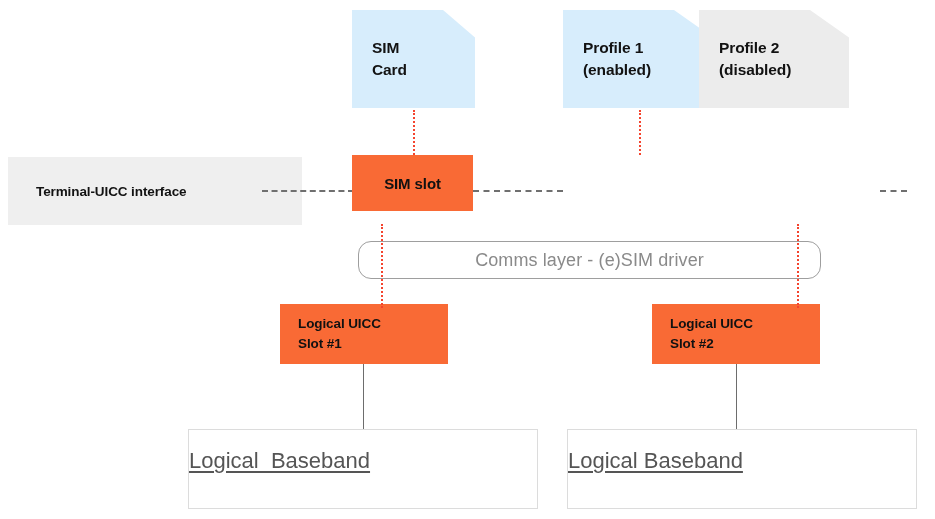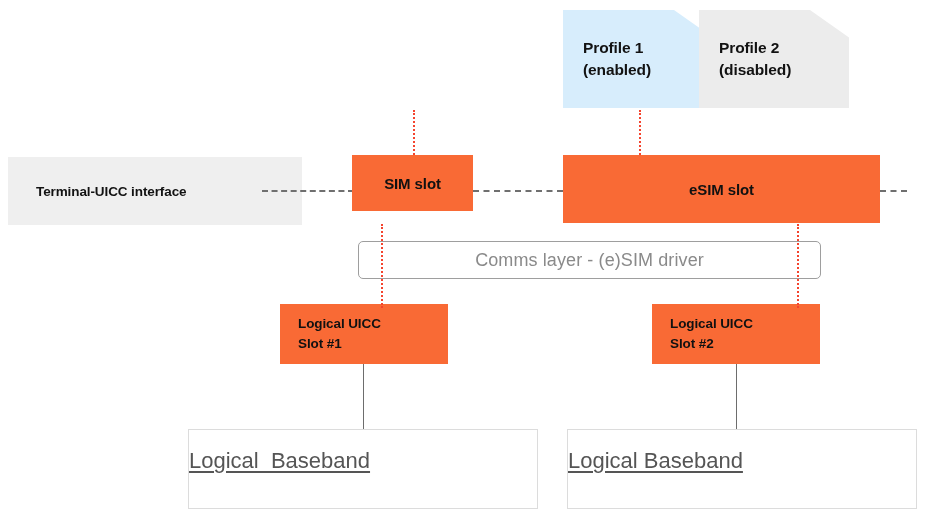--- a/index.html
+++ b/index.html
@@ -47,21 +47,21 @@
     justify-content:flex-start;
     padding-left:18px;
     font-size:13.5px;
     line-height:1.5;
   }
 
   
   .comms{
     background:#ffffff;
     border:1.4px solid #9e9e9e;
-    border-radius:5px;
+    border-radius:13px;
     display:flex;align-items:center;justify-content:center;
     font-size:18px;color:#8a8a8a;
     letter-spacing:0.1px;
     z-index:1;
   }
 
   
   .baseband{
     background:#ffffff;
     border:1px solid #dcdcdc;
@@ -89,20 +89,26 @@
     position:absolute;width:0;
     border-left:1.4px solid #6d6d6d;
   }
   .z-top{z-index:3;}
 </style>
 </head>
 <body>
 
 <div id="stage">
 
+  <div class="node card blue" style="left:352px;top:10px;width:123px;height:98px;">
+    <div>
+      <div>SIM</div>
+      <div>Card</div>
+    </div>
+  </div>
 
   <div class="node card blue" style="left:563px;top:10px;width:150px;height:98px;">
     <div>
       <div>Profile 1</div>
       <div>(enabled)</div>
     </div>
   </div>
 
   <div class="node card grey" style="left:699px;top:10px;width:150px;height:98px;">
     <div>
@@ -119,23 +125,20 @@
   </div>
 
   <div class="hdashed" style="left:262px;top:190px;width:92px;"></div>
   <div class="hdashed" style="left:473px;top:190px;width:90px;"></div>
   <div class="hdashed" style="left:880px;top:190px;width:27px;"></div>
 
   <div class="node slot" style="left:352px;top:155px;width:121px;height:56px;">
     <span>SIM slot</span>
   </div>
 
-  <div class="node slot" style="left:563px;top:155px;width:317px;height:68px;">
-    <span>eSIM slot</span>
-  </div>
 
   <div class="vdotted z-top" style="left:381px;top:224px;height:84px;"></div>
   <div class="vdotted z-top" style="left:797px;top:224px;height:84px;"></div>
 
   <div class="node comms" style="left:358px;top:241px;width:463px;height:38px;">
     <span>Comms layer - (e)SIM driver</span>
   </div>
 
   <div class="node slot left-align" style="left:280px;top:304px;width:168px;height:60px;">
     <div>

